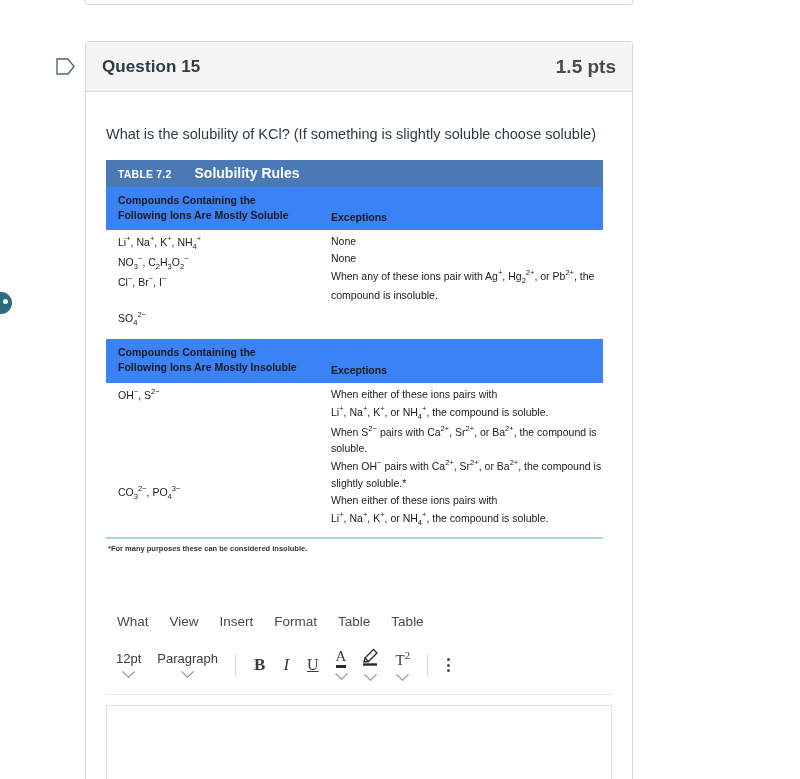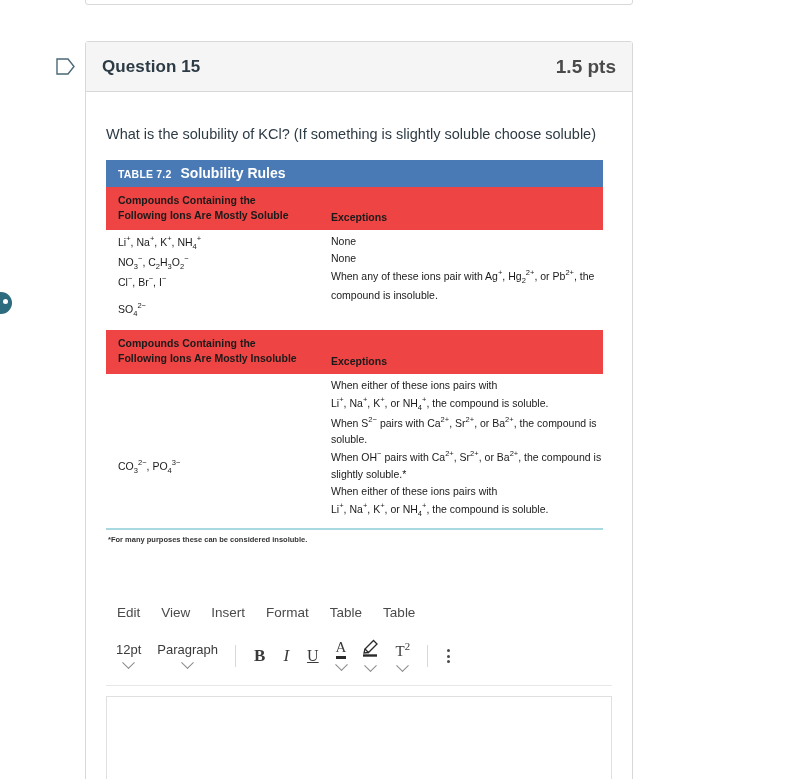--- a/index.html
+++ b/index.html
@@ -106,33 +106,33 @@
     width: 497px;
     background: #ffffff;
     font-family: "Liberation Sans", sans-serif;
   }
   .sol-title-bar {
     background: #4a7ab5;
     color: #ffffff;
     padding: 5px 12px 6px 12px;
     display: flex;
     align-items: baseline;
-    gap: 9px;
+    gap: 23px;
   }
   .sol-title-label {
     font-size: 10.5px;
     font-weight: bold;
     letter-spacing: 0.2px;
   }
   .sol-title-name {
     font-size: 14px;
     font-weight: bold;
   }
   .sol-subhead {
-    background: #ef4444;
+    background: #3b82f6;
     display: flex;
     padding: 6px 0 7px 0;
   }
   .sol-subhead .c1 {
     width: 225px;
     padding-left: 12px;
     box-sizing: border-box;
     font-size: 10.5px;
     font-weight: bold;
     color: #1a1a1a;
@@ -157,21 +157,21 @@
   .sol-col-exc {
     flex: 1;
   }
   .ion-line, .exc-line {
     font-size: 10.5px;
     color: #1a1a1a;
     line-height: 1.62;
     white-space: nowrap;
   }
   .exc-line { white-space: normal; }
-  .ion-line.spaced { margin-top: 10px; }
+  .ion-line.spaced { margin-top: 19px; }
   .sol-divider {
     height: 2px;
     background: #a8d8e0;
     margin-top: 9px;
   }
   .sol-footnote {
     font-size: 7.5px;
     color: #333333;
     font-weight: bold;
     padding: 5px 0 0 2px;
@@ -316,38 +316,39 @@
         <div class="sol-subhead" style="margin-top:10px;">
           <div class="c1">
             <div>Compounds Containing the</div>
             <div>Following Ions Are Mostly Insoluble</div>
           </div>
           <div class="c2">Exceptions</div>
         </div>
 
         <div class="sol-rows">
           <div class="sol-col-ions">
+            <div class="ion-line">OH<sup>−</sup>, S<sup>2−</sup></div>
             <div class="ion-line" style="margin-top:80px;">CO<sub>3</sub><sup>2−</sup>, PO<sub>4</sub><sup>3−</sup></div>
           </div>
           <div class="sol-col-exc">
             <div class="exc-line">When either of these ions pairs with<br>Li<sup>+</sup>, Na<sup>+</sup>, K<sup>+</sup>, or NH<sub>4</sub><sup>+</sup>, the compound is soluble.</div>
             <div class="exc-line">When S<sup>2−</sup> pairs with Ca<sup>2+</sup>, Sr<sup>2+</sup>, or Ba<sup>2+</sup>, the compound is soluble.</div>
             <div class="exc-line">When OH<sup>−</sup> pairs with Ca<sup>2+</sup>, Sr<sup>2+</sup>, or Ba<sup>2+</sup>, the compound is slightly soluble.*</div>
             <div class="exc-line">When either of these ions pairs with<br>Li<sup>+</sup>, Na<sup>+</sup>, K<sup>+</sup>, or NH<sub>4</sub><sup>+</sup>, the compound is soluble.</div>
           </div>
         </div>
 
         <div class="sol-divider"></div>
         <div class="sol-footnote">*For many purposes these can be considered insoluble.</div>
       </div>
 
       <div class="rce-wrap">
 
         <div class="rce-menubar">
-          <div class="rce-menu-item">Edit</div>
+          <div class="rce-menu-item">What</div>
           <div class="rce-menu-item">View</div>
           <div class="rce-menu-item">Insert</div>
           <div class="rce-menu-item">Format</div>
           <div class="rce-menu-item">Table</div>
           <div class="rce-menu-item">Table</div>
         </div>
 
         <div class="rce-toolbar">
 
           <div class="tb-btn">

